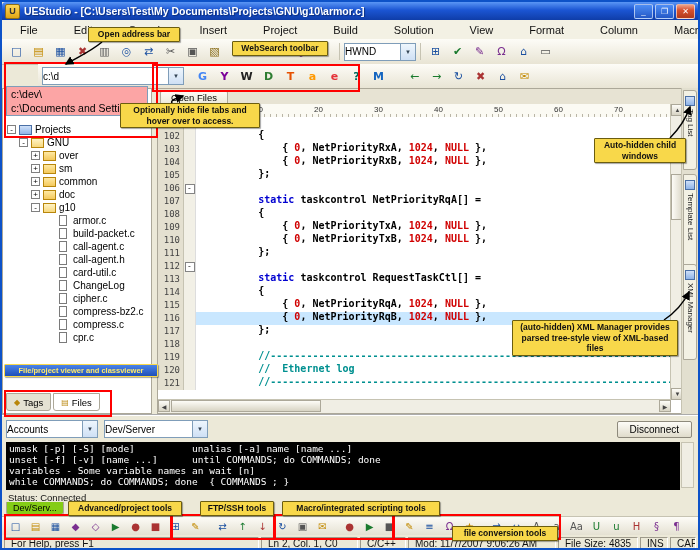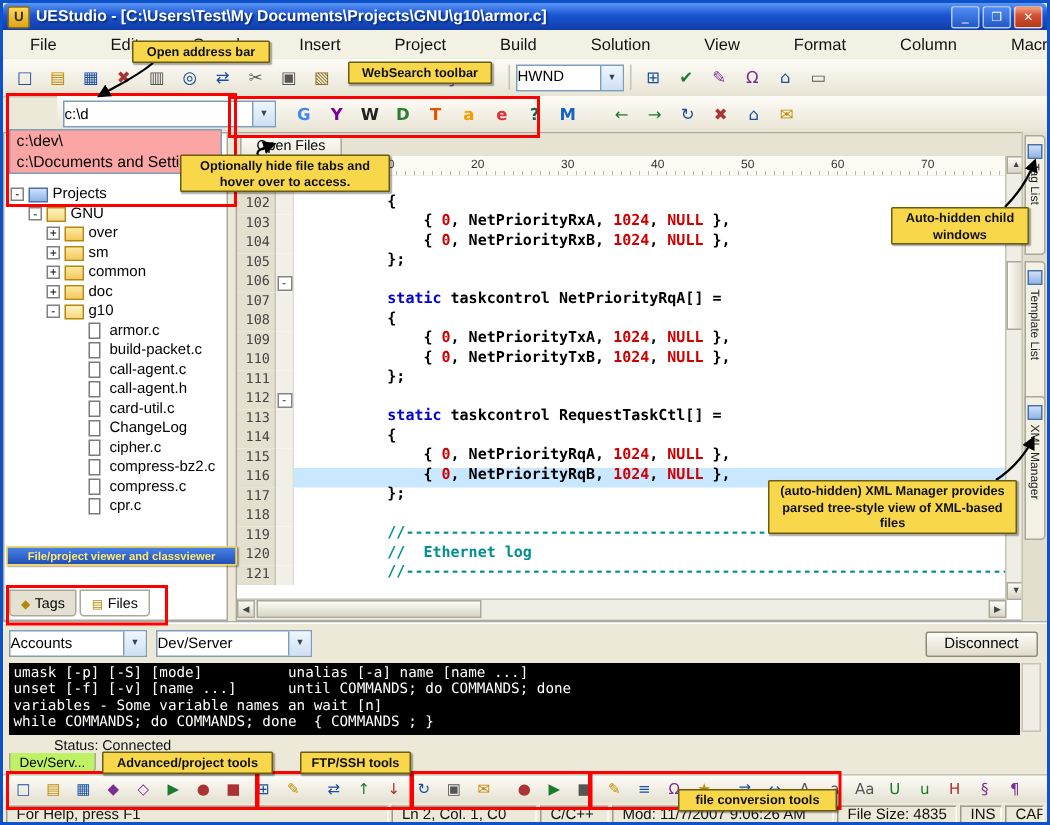--- a/index.html
+++ b/index.html
@@ -114,24 +114,24 @@
   .console-panel{position:absolute;left:0;right:0;top:412px;height:88px;background:#ece9d8;
     border-top:2px groove #fff;}
   .conn-row{position:absolute;left:4px;top:3px;right:6px;height:20px;display:flex;gap:6px;align-items:center;}
   .cmb1{width:92px;}.cmb2{width:104px;}
   .btn{margin-left:auto;background:linear-gradient(#fdfcf7,#e0dccb);border:1px solid #8e8a7c;border-radius:2px;
     font-size:10px;padding:2px 12px;}
   .term{position:absolute;left:4px;top:26px;right:18px;height:46px;background:#000;color:#fff;
     font:9.5px/11px "DejaVu Sans Mono",monospace;padding:1px 3px;overflow:hidden;}
   .term div{white-space:pre;}
   .term-scroll{position:absolute;right:4px;top:26px;width:13px;height:46px;background:#f0eee4;border:1px solid #c6c3b2;box-sizing:border-box;}
-  .conn-status{position:absolute;left:6px;bottom:1px;font-size:9.5px;color:#111;margin-left:28px;}
+  .conn-status{position:absolute;left:6px;bottom:1px;font-size:9.5px;color:#111;}
   
   .bottom-tabs{position:absolute;left:0;right:0;top:500px;height:14px;background:#ece9d8;}
-  .out-tab{position:absolute;left:4px;top:0;height:13px;background:#bef264;border:1px solid #aca899;border-top:none;
+  .out-tab{position:absolute;left:4px;top:0;height:13px;background:#84cc16;border:1px solid #aca899;border-top:none;
     border-radius:0 0 3px 3px;font-size:9px;padding:0 6px;display:flex;align-items:center;box-sizing:border-box;}
   .bottom-toolbar{position:absolute;left:0;right:0;top:514px;height:19px;background:linear-gradient(#fdfcf7,#e3dfd0);
     border-top:1px solid #c6c3b2;display:flex;align-items:center;padding:0 4px;}
   .tgroup{display:flex;gap:1px;margin-right:8px;}
   .bottom-toolbar .tbi{min-width:15px;height:15px;font-size:10px;}
   
   .statusbar{position:absolute;left:0;right:0;top:533px;height:17px;background:#ece9d8;display:flex;gap:2px;
     padding:2px 2px;box-sizing:border-box;font-size:10px;color:#111;}
   .cell{border:1px solid;border-color:#9e9a8b #fff #fff #9e9a8b;padding:0 6px;display:flex;align-items:center;
     white-space:nowrap;overflow:hidden;box-sizing:border-box;flex:none;}
@@ -704,20 +704,21 @@
   <div class="redbox" id="rb-g4"></div>
 
   <div class="callout" id="co-addr">Open address bar</div>
   <div class="callout" id="co-web">WebSearch toolbar</div>
   <div class="callout" id="co-tabs">Optionally hide file tabs and hover over to access.</div>
   <div class="callout" id="co-child">Auto-hidden child windows</div>
   <div class="callout" id="co-xml">(auto-hidden) XML Manager provides parsed tree-style view of XML-based files</div>
   <div class="callout" id="co-g1">Advanced/project tools</div>
   <div class="callout" id="co-viewer">File/project viewer and classviewer</div>
   <div class="callout" id="co-g2">FTP/SSH tools</div>
+  <div class="callout" id="co-g3">Macro/integrated scripting tools</div>
   <div class="callout" id="co-g4">file conversion tools</div>
 
   <svg class="arrows" viewBox="0 0 700 550">
     <defs>
       <marker id="ah" markerWidth="7" markerHeight="7" refX="5" refY="3" orient="auto">
         <path d="M0,0 L6,3 L0,6 z" fill="#000"></path>
       </marker>
     </defs>
     <path d="M100,40 C88,50 76,55 64,62" fill="none" stroke="#000" stroke-width="1.5" marker-end="url(#ah)"></path>
     <path d="M172,103 C166,99 172,97 181,94" fill="none" stroke="#000" stroke-width="1.5" marker-end="url(#ah)"></path>

